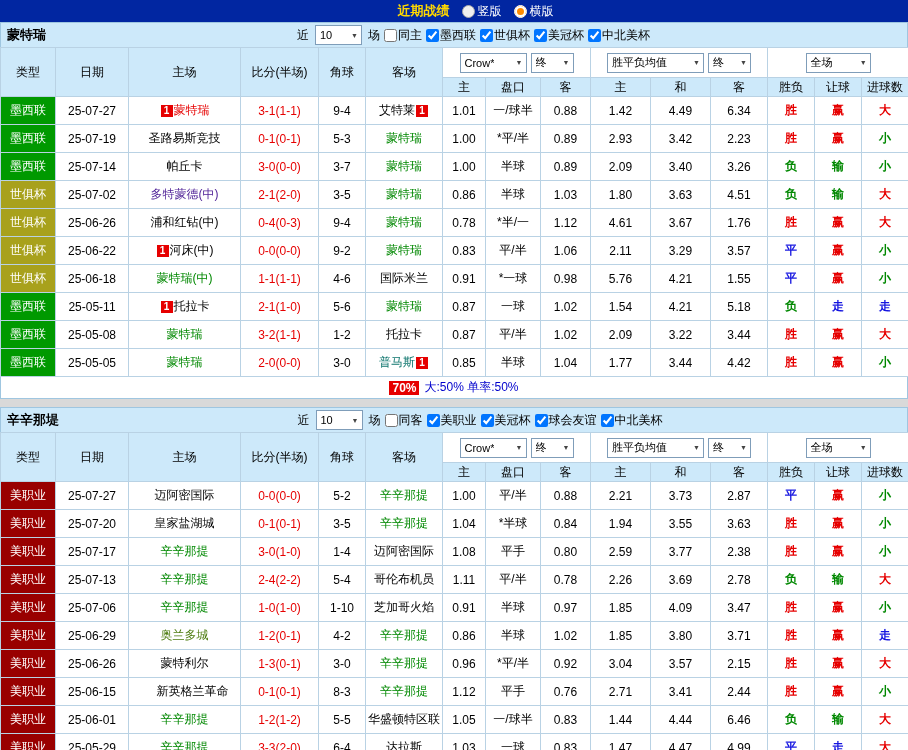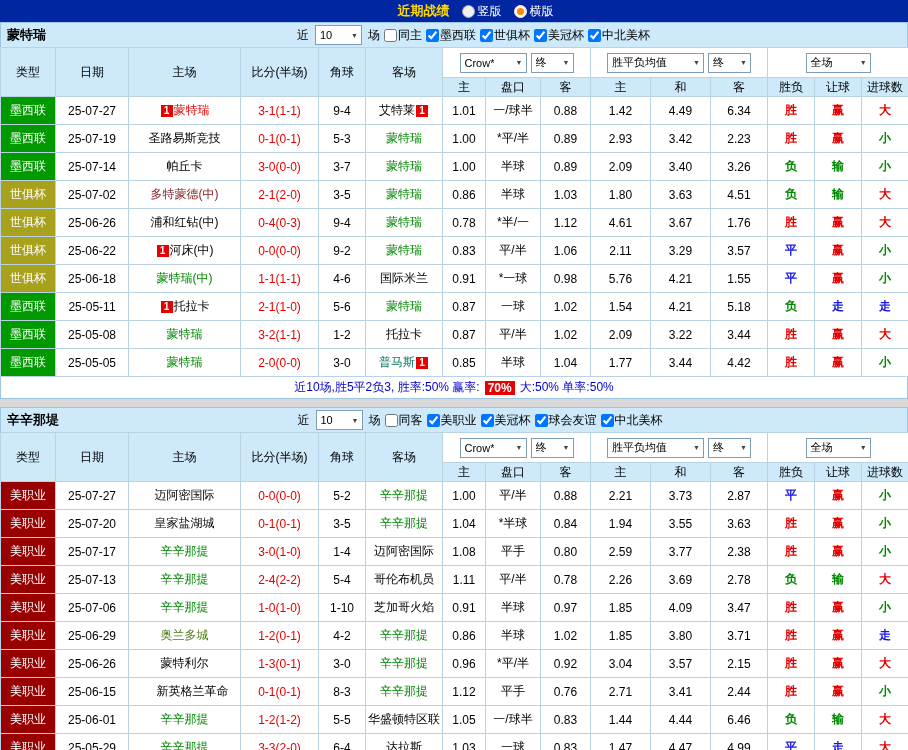--- a/index.html
+++ b/index.html
@@ -192,21 +192,21 @@
             <td>2.09</td>
             <td>3.40</td>
             <td>3.26</td>
             <td style="color: rgb(0, 136, 0); font-weight: bold;">负</td>
             <td style="color: rgb(0, 136, 0); font-weight: bold;">输</td>
             <td style="color: rgb(0, 136, 0); font-weight: bold;">小</td>
           </tr>
           <tr>
             <td class="type" style="background: rgb(168, 161, 28);">世俱杯</td>
             <td>25-07-02</td>
-            <td><span style="color: #7f1d1d;">多特蒙德(中)</span></td>
+            <td><span style="color: #4c1d95;">多特蒙德(中)</span></td>
             <td class="score">2-1(2-0)</td>
             <td>3-5</td>
             <td><span style="color: rgb(0, 136, 0);">蒙特瑞</span></td>
             <td>0.86</td>
             <td>半球</td>
             <td>1.03</td>
             <td>1.80</td>
             <td>3.63</td>
             <td>4.51</td>
             <td style="color: rgb(0, 136, 0); font-weight: bold;">负</td>
@@ -311,21 +311,20 @@
             <td>1.77</td>
             <td>3.44</td>
             <td>4.42</td>
             <td style="color: rgb(230, 0, 0); font-weight: bold;">胜</td>
             <td style="color: rgb(230, 0, 0); font-weight: bold;">赢</td>
             <td style="color: rgb(0, 136, 0); font-weight: bold;">小</td>
           </tr>
         </tbody>
       </table>
       <div class="summary">
-        <span>近10场,胜5平2负3, 胜率:50% 赢率:</span>
         <span class="hl">70%</span>
         <span>大:50% 单率:50%</span>
       </div>
     </section>
     <section class="team-section">
       <div class="teambar">
         <span class="teamname">辛辛那堤</span>
         <div class="filters">
           <span>近</span>
           <span class="selbox" style="width: 38px;">

